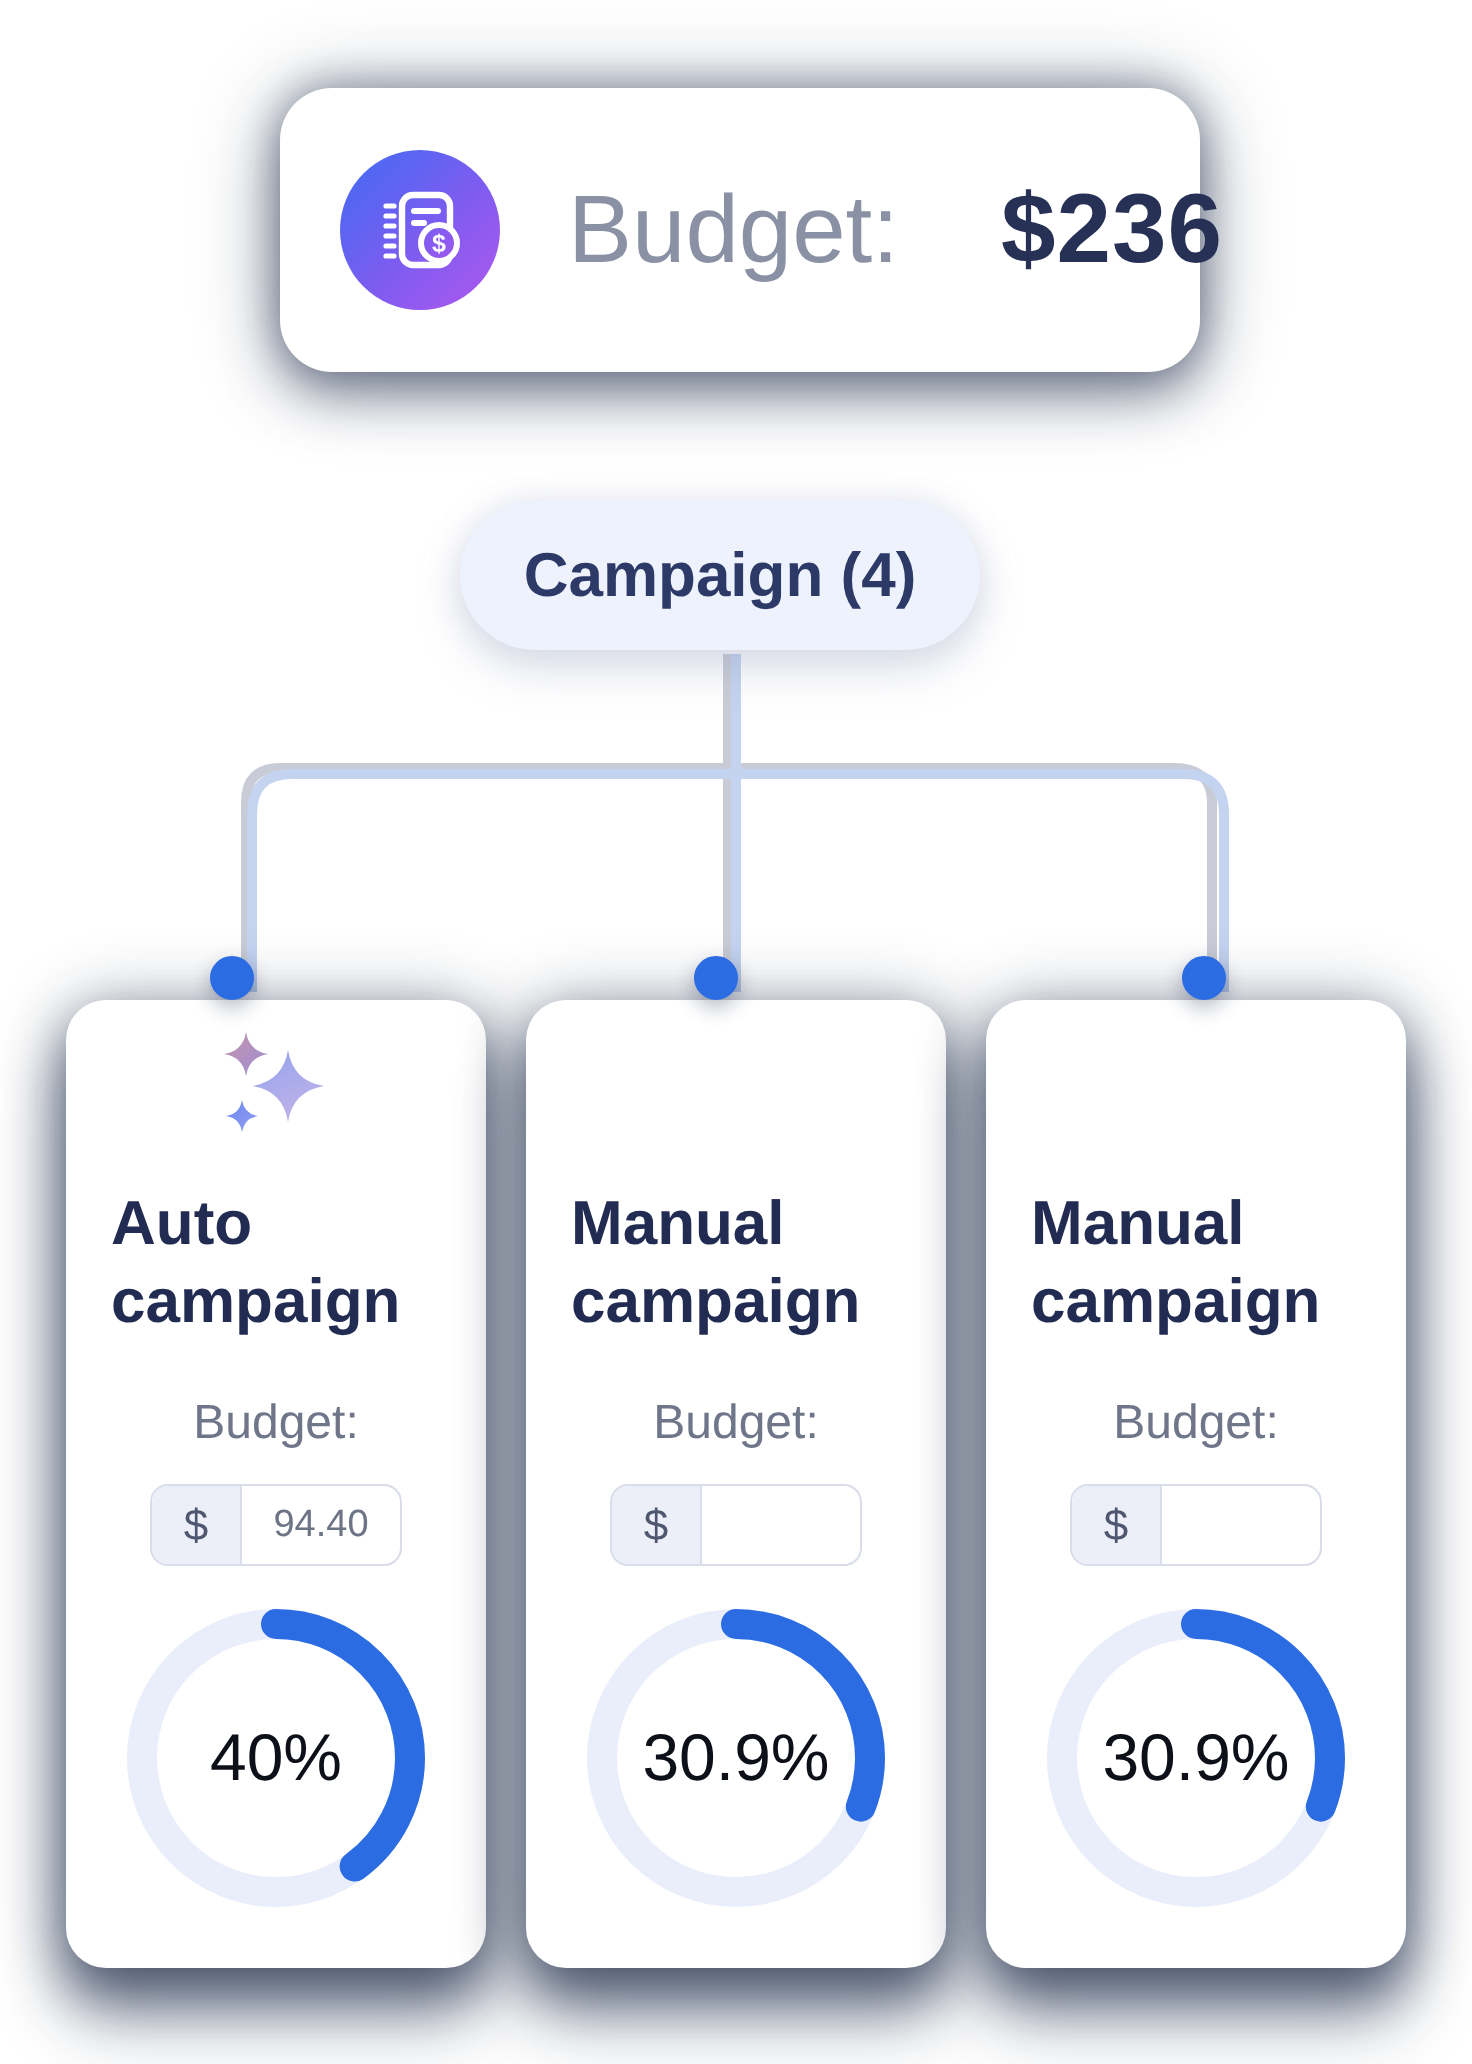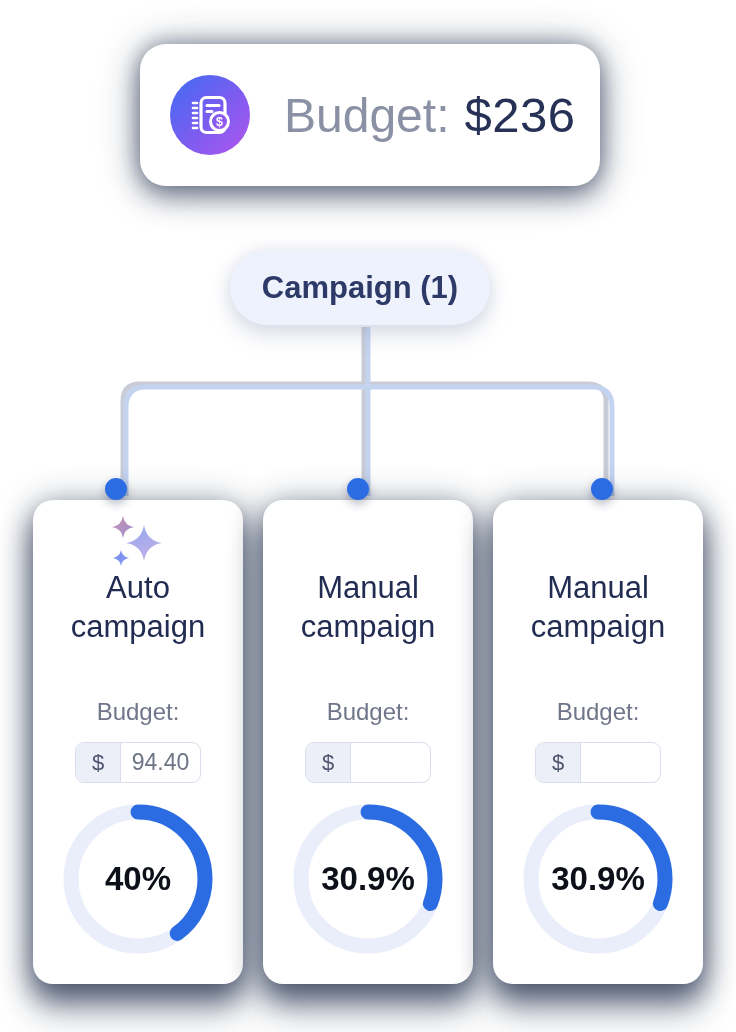--- a/index.html
+++ b/index.html
@@ -16,21 +16,21 @@
     box-shadow:0 10px 26px rgba(17,32,64,.50),0 2px 44px rgba(17,32,64,.30),0 -4px 18px rgba(17,32,64,.22);
     display:flex;align-items:center;padding-left:30px;gap:34px;z-index:5;
   }
   .header-icon{
     width:80px;height:80px;border-radius:50%;flex:0 0 auto;
     background:linear-gradient(135deg,#3f6cf2 0%,#7e5cf0 55%,#b257ee 100%);
     display:flex;align-items:center;justify-content:center;
   }
   .header-text{display:flex;align-items:baseline;gap:15px;white-space:nowrap;}
   .header-label{font-size:48px;color:var(--gray_label,#8a91a4);font-weight:400;}
-  .header-value{font-size:49px;color:var(--navy,#273156);font-weight:400;letter-spacing:.5px;}
+  .header-value{font-size:49px;color:var(--navy,#273156);font-weight:700;letter-spacing:.5px;margin-left:36px;}
 
   
   .pill{
     position:absolute;left:230px;top:250px;width:260px;height:75px;border-radius:40px;
     background:var(--pill_bg,#edf2fc);display:flex;align-items:center;justify-content:center;
     box-shadow:0 10px 22px rgba(145,155,185,.30),0 0 16px rgba(160,170,200,.22);z-index:4;
   }
   .pill-label{font-size:31px;font-weight:700;color:var(--pill_text,#2d3a68);}
 
   
@@ -44,51 +44,51 @@
   
   .card{
     position:absolute;top:500px;width:210px;height:484px;background:#ffffff;border-radius:20px;
     box-shadow:0 12px 26px rgba(17,32,64,.52),0 0 34px rgba(17,32,64,.30),0 26px 34px rgba(17,32,64,.38);
     z-index:3;
   }
   .card-1{left:33px;} .card-2{left:263px;} .card-3{left:493px;}
 
   .sparkles{position:absolute;top:16px;left:50%;transform:translateX(-50%);}
   .card-title{
-    position:absolute;top:68px;left:50%;transform:translateX(-50%);width:165px;
-    text-align:center;font-size:31px;line-height:39px;font-weight:400;
+    position:absolute;top:92px;left:50%;transform:translateX(-50%);width:165px;
+    font-size:31px;line-height:39px;font-weight:700;
     color:var(--title_text,#222c52);
   }
   .budget-label{
     position:absolute;top:198px;width:100%;text-align:center;
     font-size:24px;color:var(--card_label,#6f7689);
   }
   .input-group{
     position:absolute;top:242px;left:50%;transform:translateX(-50%);
     width:126px;height:41px;border:1.5px solid var(--input_border,#d9dde9);
     border-radius:9px;display:flex;overflow:hidden;background:#ffffff;
   }
   .currency-cell{
     width:45px;flex:0 0 auto;background:var(--currency_bg,#edeff8);
     border-right:1.5px solid var(--input_border,#d9dde9);
     display:flex;align-items:center;justify-content:center;
     font-size:22px;color:var(--currency_text,#4e5670);
   }
   .budget-input{
     flex:1;min-width:0;border:none;outline:none;background:transparent;
-    font-family:"Liberation Sans", sans-serif;font-size:23px;color:var(--input_text,#6d7486);
+    font-family:"Liberation Sans", sans-serif;font-size:19px;color:var(--input_text,#6d7486);
     text-align:center;padding:0;
   }
   .donut-wrap{position:absolute;top:303px;left:50%;transform:translateX(-50%);width:152px;height:152px;}
   .donut-wrap svg{display:block;}
   .donut-track{stroke:var(--donut_track,#e9eefa);}
   .donut-arc{stroke:var(--accent,#2c6ce3);}
   .percent-label{
     position:absolute;inset:0;display:flex;align-items:center;justify-content:center;
-    font-size:33px;font-weight:700;color:var(--percent_text,#0d1019);
+    font-size:33px;font-weight:400;color:var(--percent_text,#0d1019);
   }
 </style>
 </head>
 <body>
 
 <div class="canvas">
 
   <svg class="connector-svg" viewBox="0 0 736 1032" fill="none" xmlns="http://www.w3.org/2000/svg">
 
     <g stroke="var(--connector_gray,#c9ccd6)" stroke-width="5">
@@ -127,21 +127,21 @@
         <text x="33.5" y="35" text-anchor="middle" font-family="Liberation Sans, sans-serif" font-size="12.5" font-weight="bold" fill="#ffffff">$</text>
       </svg>
     </div>
     <div class="header-text">
       <span class="header-label">Budget:</span>
       <span class="header-value">$236</span>
     </div>
   </div>
 
   <div class="pill">
-    <span class="pill-label">Campaign (1)</span>
+    <span class="pill-label">Campaign (4)</span>
   </div>
 
   <div class="node-circle" style="left:105px;top:478px;"></div>
   <div class="node-circle" style="left:347px;top:478px;"></div>
   <div class="node-circle" style="left:591px;top:478px;"></div>
 
   <div class="card card-1">
     <div class="sparkles">
       <svg width="56" height="54" viewBox="0 0 56 54" xmlns="http://www.w3.org/2000/svg">
         <defs>

